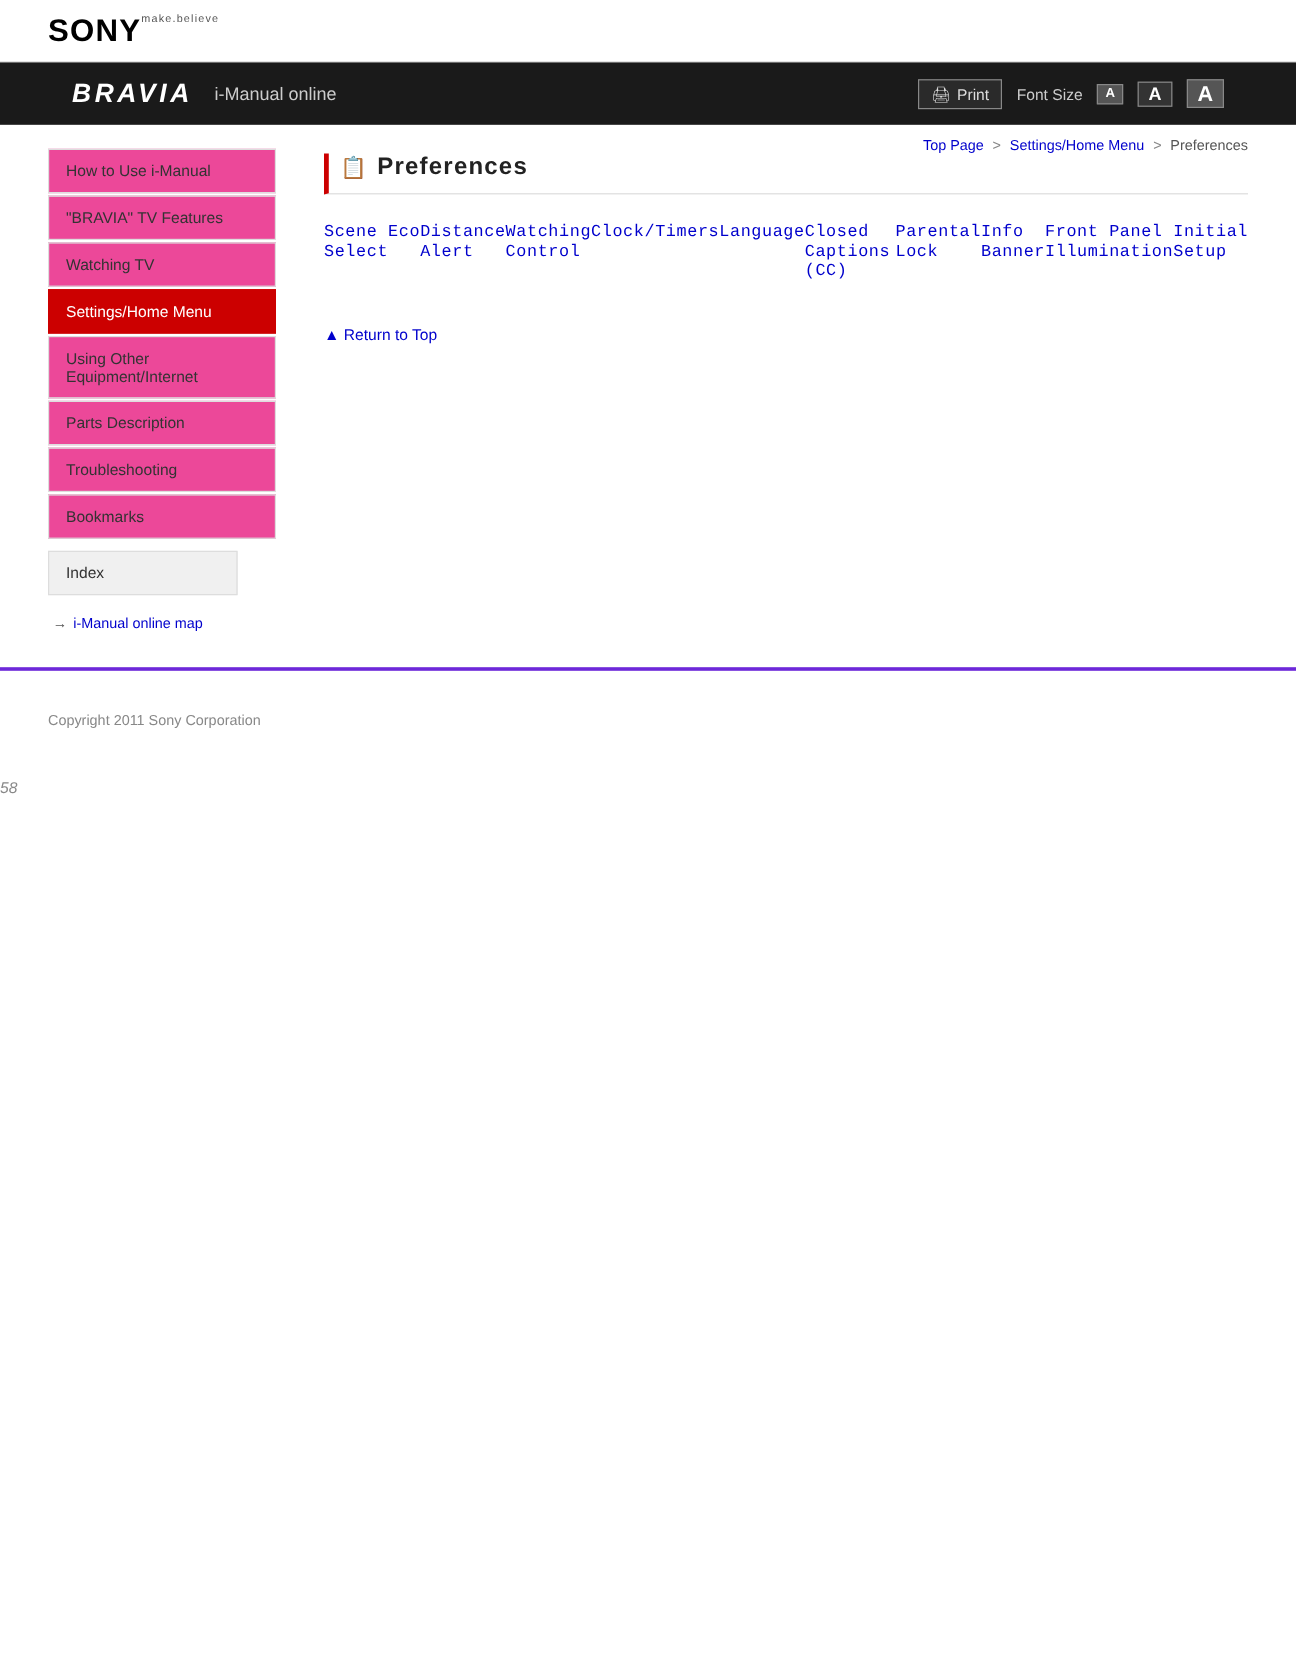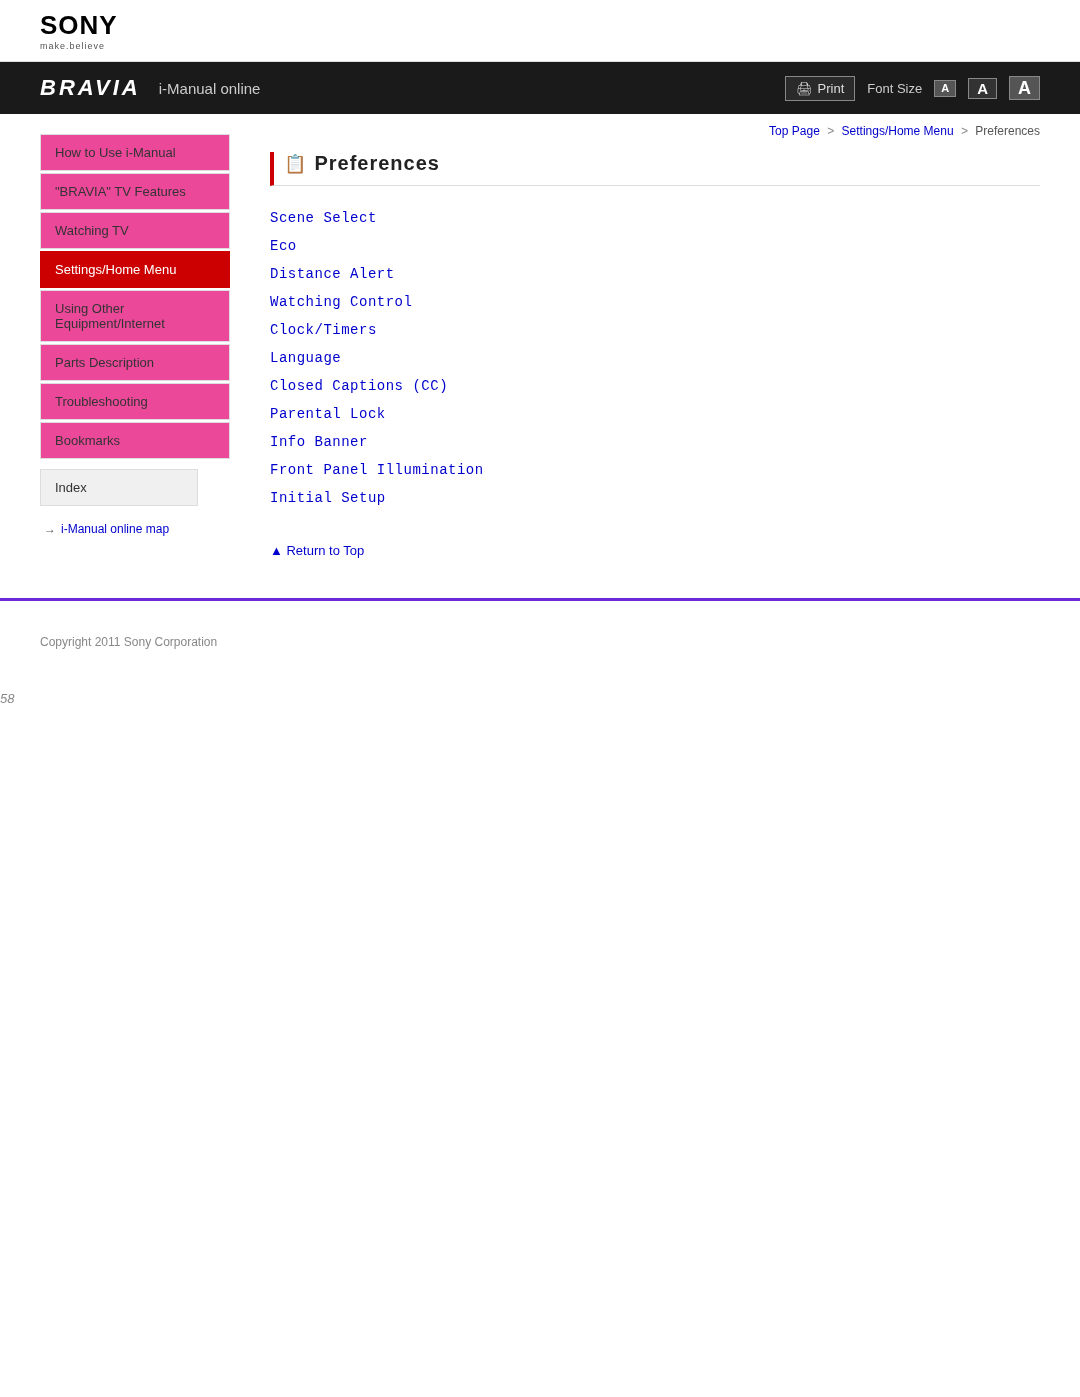--- a/index.html
+++ b/index.html
@@ -14,40 +14,39 @@
 
     
     .top-bar {
       padding: 10px 40px;
       border-bottom: 1px solid #ddd;
       display: flex;
       align-items: center;
     }
     .sony-logo {
       display: flex;
-      flex-direction: column;
       align-items: flex-start;
     }
     .sony-logo-text {
       font-size: 26px;
       font-weight: 900;
       letter-spacing: 1px;
       color: #000;
       font-family: Arial Black, sans-serif;
     }
     .sony-tagline {
       font-size: 9px;
       color: #555;
       letter-spacing: 1px;
     }
 
     
     .nav-bar {
       background: #1a1a1a;
-      padding: 0 40px;
+      padding: 0 60px;
       display: flex;
       align-items: center;
       justify-content: space-between;
       height: 52px;
       gap: 25px;
     }
     .bravia-title {
       display: flex;
       align-items: center;
       gap: 10px;
@@ -159,21 +158,20 @@
     
     .content-area {
       flex: 1;
       padding: 10px 40px 20px 30px;
     }
 
     
     .breadcrumb {
       text-align: right;
       font-size: 12px;
-      margin-bottom: 14px;
       color: #555;
     }
     .breadcrumb a {
       color: #0000cc;
       text-decoration: none;
     }
     .breadcrumb-sep { color: #888; margin: 0 4px; }
     .breadcrumb-current { color: #555; }
 
     
@@ -195,21 +193,20 @@
       font-size: 20px;
       font-weight: bold;
       color: #222;
       letter-spacing: 1px;
     }
 
     
     .content-links {
       margin-top: 18px;
       display: flex;
-      flex-direction: column;
       gap: 0px;
     }
     .content-link {
       display: block;
       color: #0000cc;
       font-size: 14px;
       text-decoration: none;
       padding: 6px 0;
       cursor: pointer;
       font-family: 'Courier New', monospace;

